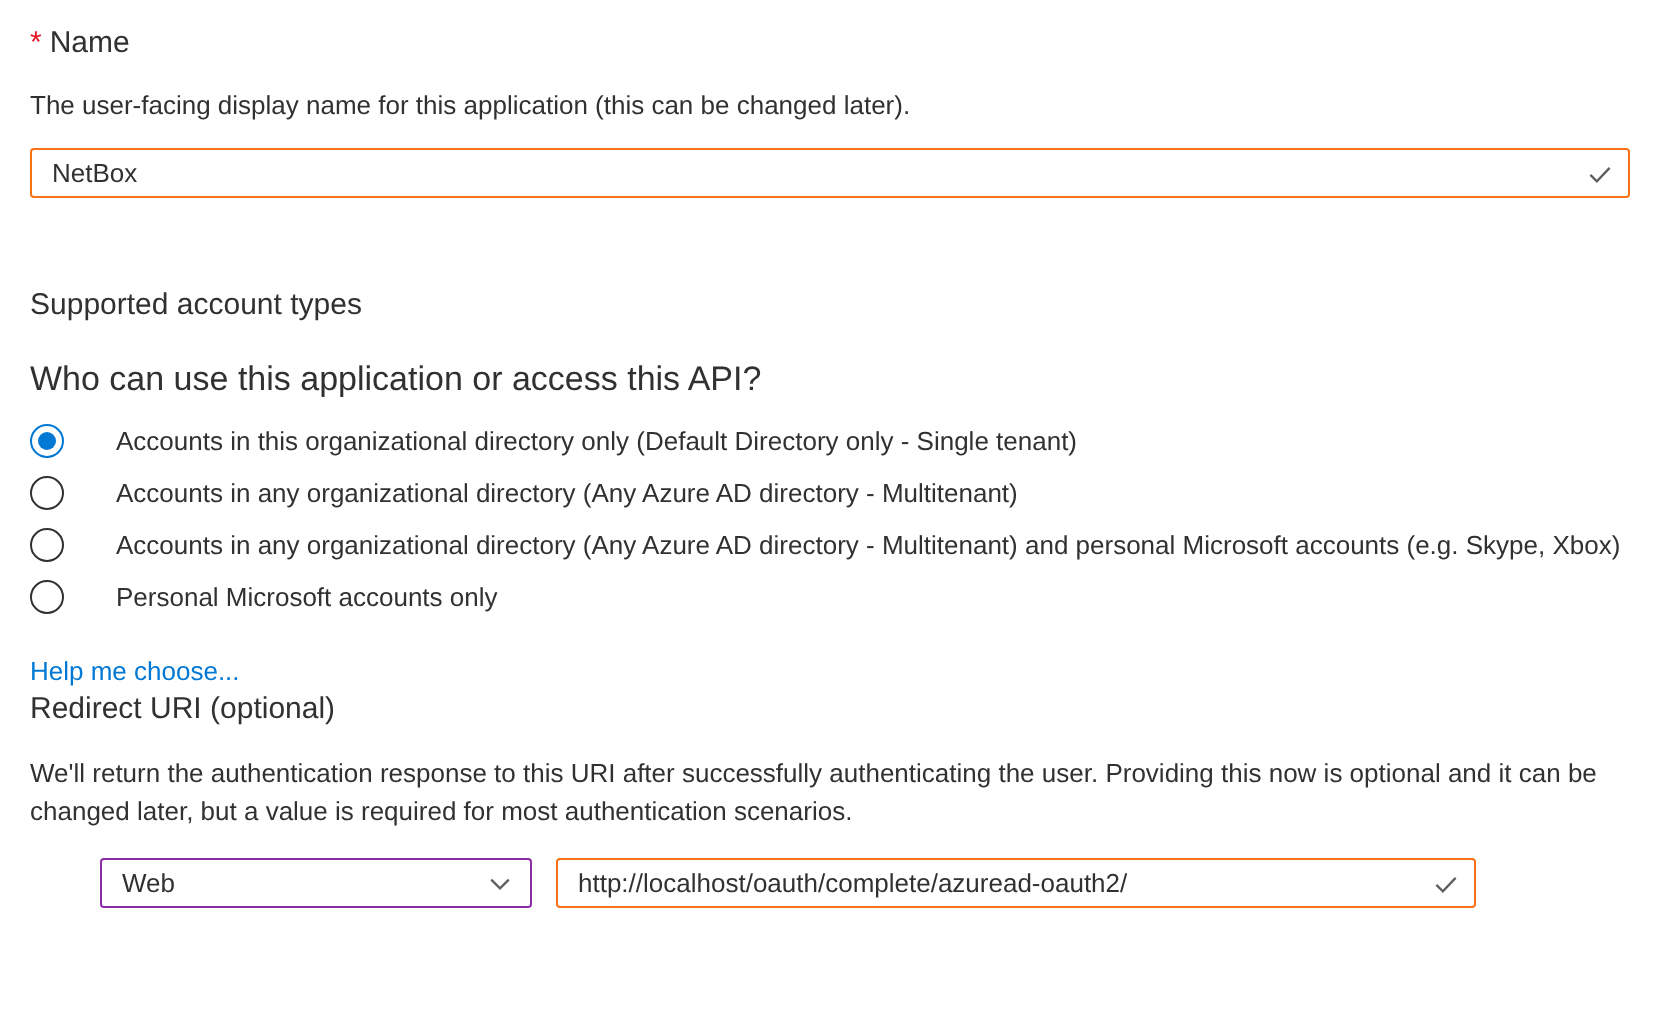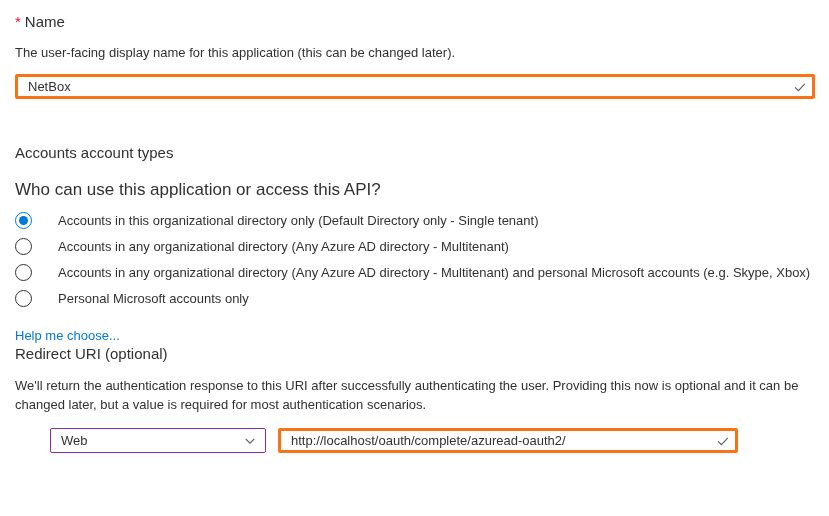--- a/index.html
+++ b/index.html
@@ -28,21 +28,21 @@
   }
 
   
   .textbox-wrap {
     position: relative;
     height: 25px;
     margin-top: 13px;
   }
   .textbox {
     width: 100%; height: 25px;
-    border: 3px solid #f97316;
+    border: 1px solid #f97316;
     border-radius: 2px;
     padding: 0 26px 0 10px;
     font-family: "Liberation Sans", sans-serif;
     font-size: 13px;
     color: #323130;
     background: #ffffff;
     outline: none;
   }
   .box-icon {
     position: absolute;
@@ -147,21 +147,21 @@
     <p class="desc">The user-facing display name for this application (this can be changed later).</p>
     <div class="textbox-wrap" style="width:800px;">
       <input class="textbox" type="text" readonly="" value="NetBox" style="">
       <svg class="box-icon" viewBox="0 0 16 16">
         <path d="M2.5 8.5 L6.2 12.2 L13.5 4.5" stroke="#605e5c" stroke-width="1.3" fill="none"></path>
       </svg>
     </div>
   </section>
 
   <section class="section-gap">
-    <h3 class="section-title">Accounts account types</h3>
+    <h3 class="section-title">Supported account types</h3>
     <p class="question">Who can use this application or access this API?</p>
 
     <div class="radio-list">
       <div class="radio-row">
         <span class="radio-circle selected">
             <span class="dot"></span>
           </span>
         <span class="radio-label">Accounts in this organizational directory only (Default Directory only - Single tenant)</span>
       </div>
       <div class="radio-row">

